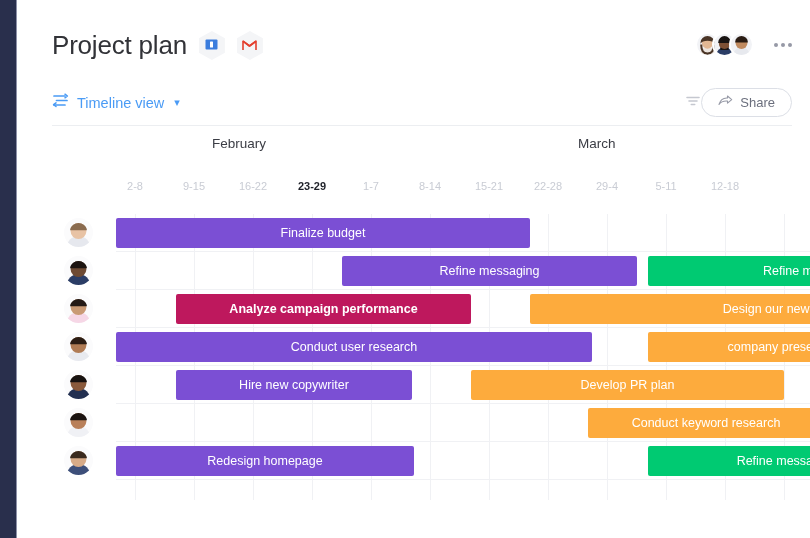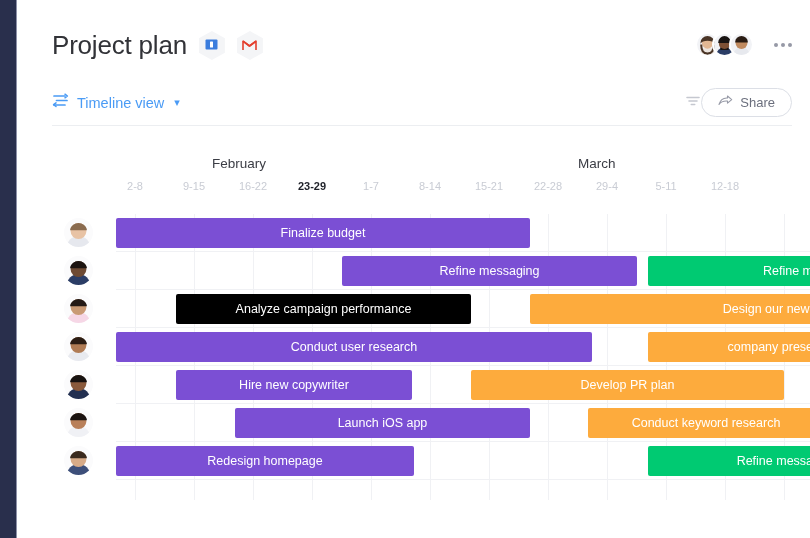--- a/index.html
+++ b/index.html
@@ -87,21 +87,21 @@
     margin-left:auto; display:flex; align-items:center; text-align:right;
   }
   #share-btn {
     display:flex; align-items:center; gap:7px;
     border:1px solid #dcdfe6; border-radius:16px;
     padding:6px 16px; color:#6b6f7d; font-size:13px;
     background:#fff; cursor:pointer;
   }
 
   
-  #months { position:absolute; left:0; top:156px; width:629px; height:26px;text-align:right; }
+  #months { position:absolute; left:0; top:136px; width:629px; height:26px;text-align:right; }
   .month-label {
     position:absolute; font-size:13.5px; color:#3b3d45;
   }
   #weeks { position:absolute; left:0; top:180px; width:792px; height:20px; }
   .week-label {
     position:absolute; font-size:11px; color:#c9ccd4; text-align:center;
     width:60px;
   }
   .week-label.current { color:#1f2129; font-weight:bold; }
 
@@ -288,21 +288,21 @@
         <div class="bar" style="left: 630px; width: 180px; background: rgb(0, 202, 114); justify-content: flex-end; padding-right: 8px;">Refine me</div>
       </div>
       <div class="grow" style="top: 76px;">
         <div class="rowline" style="top: 37px; background: rgb(240, 241, 244);"></div>
         <div class="avatar-cell"><svg viewBox="0 0 30 30" width="29" height="29">
             <rect width="30" height="30" fill="#fbfbfc"></rect>
             <circle cx="15" cy="31" r="12.5" fill="#f6d7e6"></circle>
             <circle cx="15" cy="13.5" r="8.2" fill="#c99a75"></circle>
             <path d="M6.4 11.5a8.8 8 0 0117.2 0v1.2H6.4z" fill="#241a16"></path>
           </svg></div>
-        <div class="bar" style="left: 158px; width: 295px; background: #000000;">Analyze campaign performance</div>
+        <div class="bar" style="left: 158px; width: 295px; background: #be185d; font-weight: bold;">Analyze campaign performance</div>
         <div class="bar" style="left: 512px; width: 298px; background: rgb(253, 171, 61); justify-content: flex-end; padding-right: 8px;">Design our new b</div>
       </div>
       <div class="grow" style="top: 114px; padding-left: 48px;">
         <div class="rowline" style="top: 37px; background: rgb(240, 241, 244);"></div>
         <div class="avatar-cell"><svg viewBox="0 0 30 30" width="29" height="29">
             <rect width="30" height="30" fill="#fbfbfc"></rect>
             <circle cx="15" cy="31" r="12.5" fill="#e8eaef"></circle>
             <circle cx="15" cy="13.5" r="8.2" fill="#b07c55"></circle>
             <path d="M6.4 11.5a8.8 8 0 0117.2 0v1.2H6.4z" fill="#2b1d14"></path>
           </svg></div>
@@ -321,21 +321,20 @@
         <div class="bar" style="left: 453px; width: 313px; background: rgb(253, 171, 61);">Develop PR plan</div>
       </div>
       <div class="grow" style="top: 190px;">
         <div class="rowline" style="top: 37px; background: rgb(240, 241, 244);"></div>
         <div class="avatar-cell"><svg viewBox="0 0 30 30" width="29" height="29">
             <rect width="30" height="30" fill="#fbfbfc"></rect>
             <circle cx="15" cy="31" r="12.5" fill="#f0f1f5"></circle>
             <circle cx="15" cy="13.5" r="8.2" fill="#b9805a"></circle>
             <path d="M6.4 11.5a8.8 8 0 0117.2 0v1.2H6.4z" fill="#1b1411"></path>
           </svg></div>
-        <div class="bar" style="left: 217px; width: 295px; background: rgb(123, 79, 212);">Launch iOS app</div>
         <div class="bar" style="left: 570px; width: 236px; background: rgb(253, 171, 61);">Conduct keyword research</div>
       </div>
       <div class="grow" style="top: 228px; padding-left: 44px;">
         <div class="rowline" style="top: 37px; background: rgb(240, 241, 244);"></div>
         <div class="avatar-cell"><svg viewBox="0 0 30 30" width="29" height="29">
             <rect width="30" height="30" fill="#fbfbfc"></rect>
             <circle cx="15" cy="31" r="12.5" fill="#3d4f7a"></circle>
             <circle cx="15" cy="13.5" r="8.2" fill="#d7ab88"></circle>
             <path d="M6.4 11.5a8.8 8 0 0117.2 0v1.2H6.4z" fill="#3a2a1e"></path>
           </svg></div>

